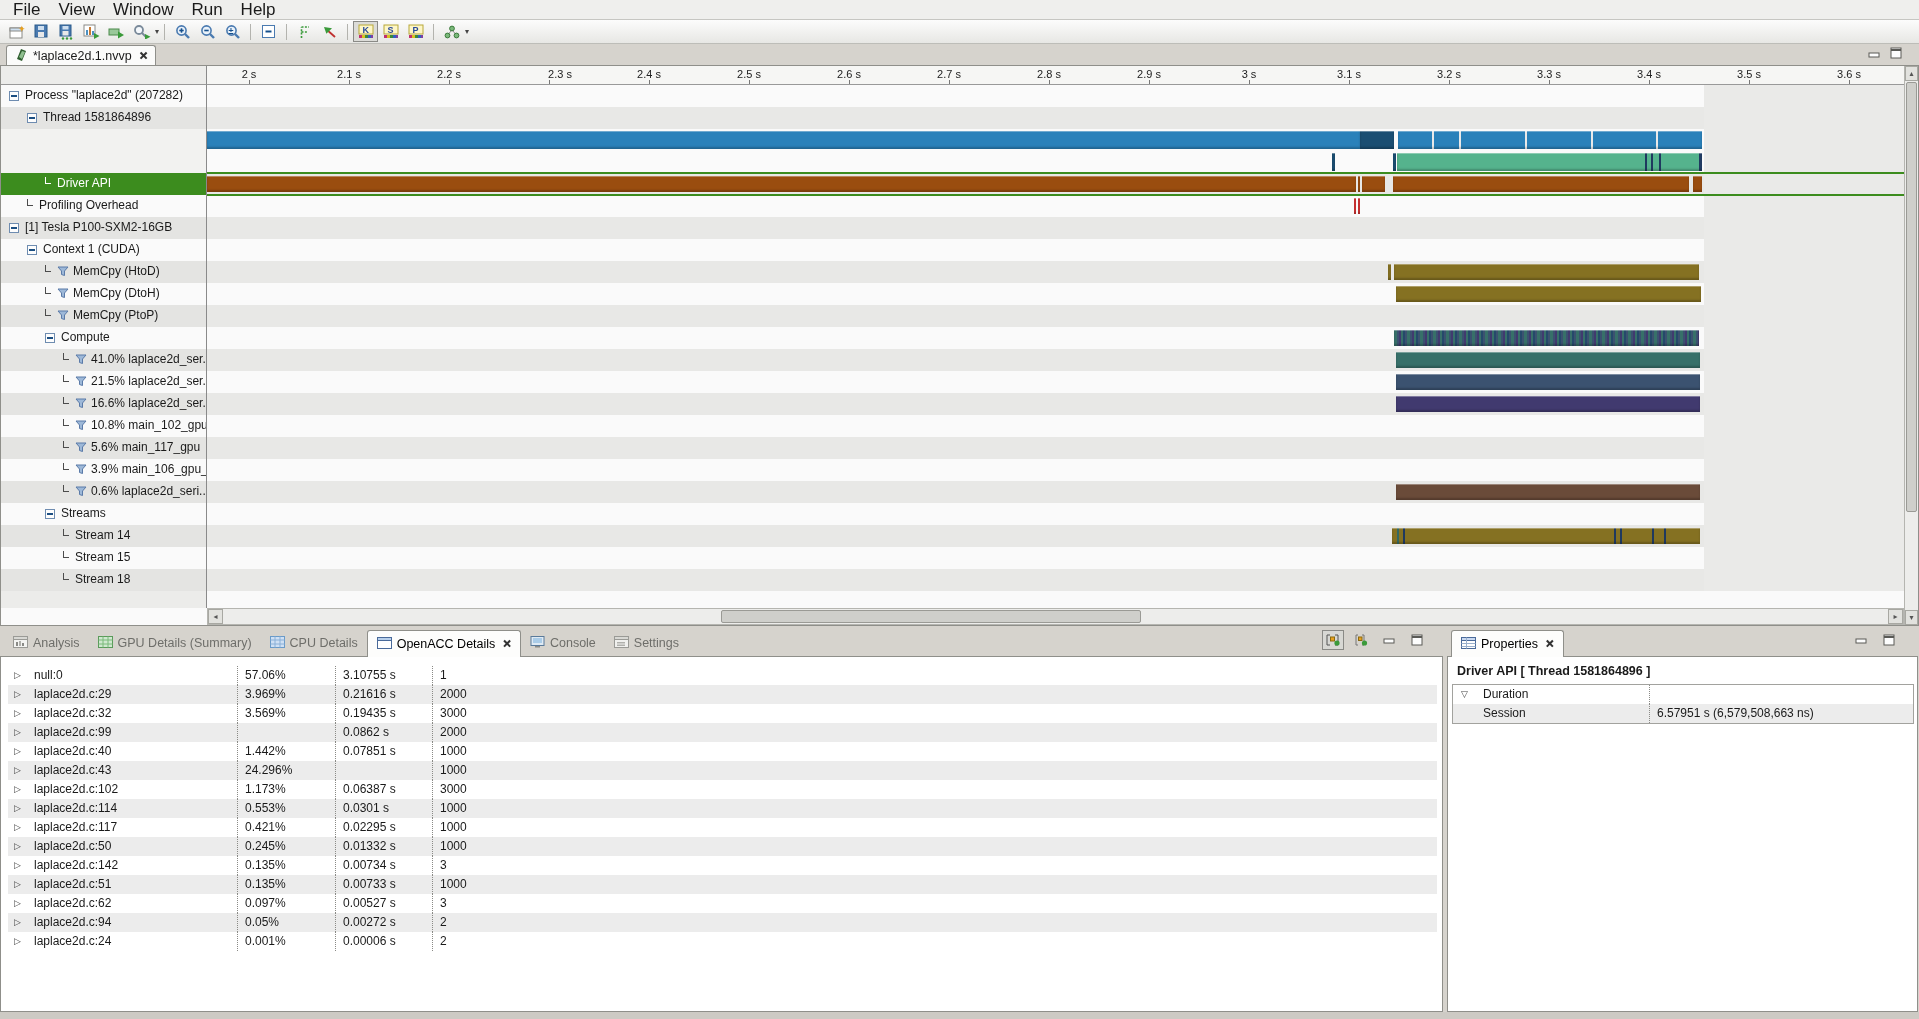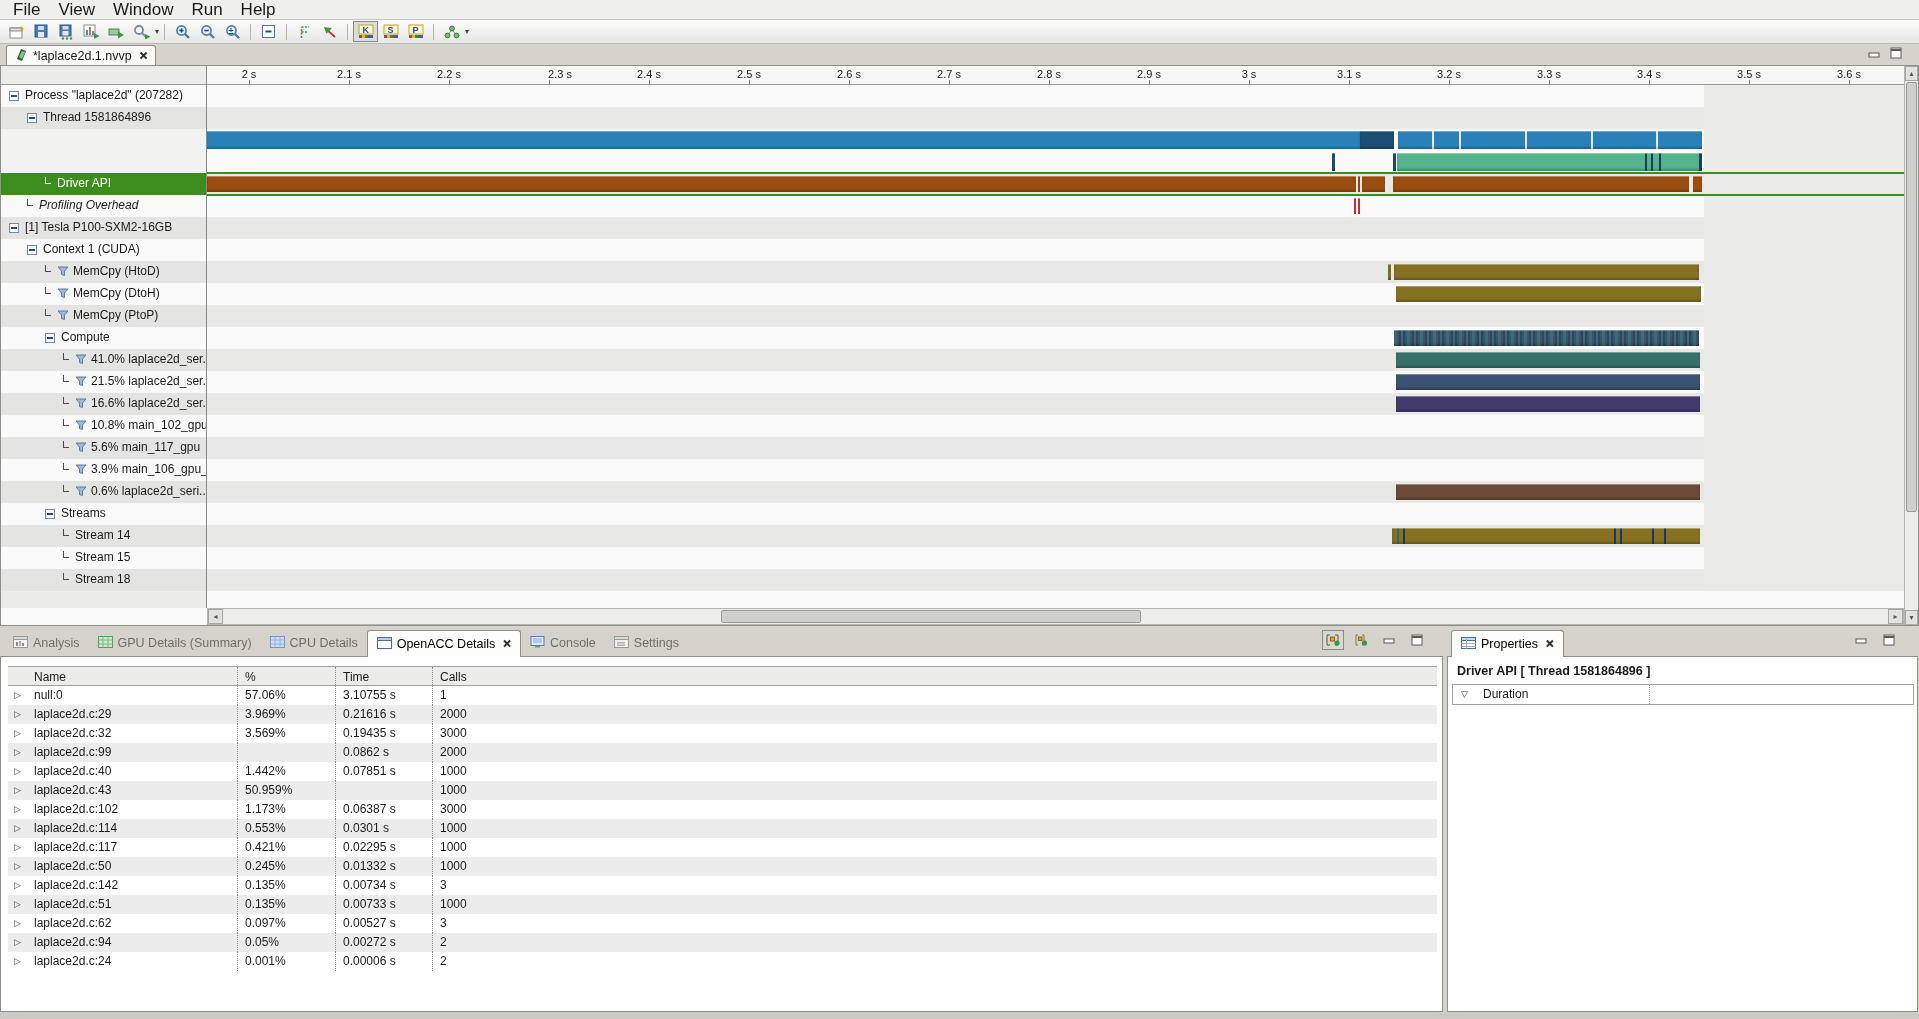--- a/index.html
+++ b/index.html
@@ -290,21 +290,21 @@
           <i></i>
         </div>
         <span class="tree-label" style="left: 42px; top: 3px;">Thread 1581864896</span>
       </div>
       <div class="tree-row sel" style="top: 88px; height: 35px;">
         <div class="lconn" style="left: 44px; top: 4px;"></div>
         <span class="tree-label" style="left: 56px; top: 3px;">Driver API</span>
       </div>
       <div class="tree-row" style="top: 110px; height: 22px;">
         <div class="lconn" style="left: 26px; top: 4px;"></div>
-        <span class="tree-label" style="left: 38px; top: 3px; font-style: italic;">Profiling Overhead</span>
+        <span class="tree-label" style="left: 38px; top: 3px;">Profiling Overhead</span>
       </div>
       <div class="tree-row alt" style="top: 132px; height: 22px;">
         <div class="minusbox" style="left: 8px; top: 6px;">
           <i></i>
         </div>
         <span class="tree-label" style="left: 24px; top: 3px;">[1] Tesla P100-SXM2-16GB</span>
       </div>
       <div class="tree-row" style="top: 154px; height: 22px;">
         <div class="minusbox" style="left: 26px; top: 6px;">
           <i></i>
@@ -560,29 +560,20 @@
         </svg>
       </span>
     <span class="pi-btn">
         <svg width="13" height="12">
           <rect x="1" y="1" width="10" height="10" fill="#fdfdfd" stroke="#5a5a56"></rect>
           <line x1="1" y1="3" x2="11" y2="3" stroke="#5a5a56" stroke-width="2"></line>
         </svg>
       </span>
   </div>
   <div id="detail-table">
-    <div id="dt-header">
-        <span class="dt-cell" style="left: 26px; top: 3px;">Name</span>
-        <span class="dt-cell" style="left: 237px; top: 3px;">%</span>
-        <div class="col-sep" style="left: 229px;"></div>
-        <span class="dt-cell" style="left: 335px; top: 3px;">Time</span>
-        <div class="col-sep" style="left: 327px;"></div>
-        <span class="dt-cell" style="left: 432px; top: 3px;">Calls</span>
-        <div class="col-sep" style="left: 424px;"></div>
-      </div>
     <div id="dt-rows">
         <div class="dt-row">
           <span class="dt-cell tri" style="left: 6px; top: 4px;">▷</span>
           <span class="dt-cell" style="left: 26px;">null:0</span>
           <span class="dt-cell" style="left: 237px;">57.06%</span>
           <div class="col-sep" style="left: 229px;"></div>
           <span class="dt-cell" style="left: 335px;">3.10755 s</span>
           <div class="col-sep" style="left: 327px;"></div>
           <span class="dt-cell" style="left: 432px;">1</span>
           <div class="col-sep" style="left: 424px;"></div>
@@ -623,21 +614,21 @@
           <span class="dt-cell" style="left: 237px;">1.442%</span>
           <div class="col-sep" style="left: 229px;"></div>
           <span class="dt-cell" style="left: 335px;">0.07851 s</span>
           <div class="col-sep" style="left: 327px;"></div>
           <span class="dt-cell" style="left: 432px;">1000</span>
           <div class="col-sep" style="left: 424px;"></div>
         </div>
         <div class="dt-row alt">
           <span class="dt-cell tri" style="left: 6px; top: 4px;">▷</span>
           <span class="dt-cell" style="left: 26px;">laplace2d.c:43</span>
-          <span class="dt-cell" style="left: 237px;">50.959%</span>
+          <span class="dt-cell" style="left: 237px;">24.296%</span>
           <div class="col-sep" style="left: 229px;"></div>
           <span class="dt-cell" style="left: 323px; margin-top: 30px;">0.07197 s</span>
           <div class="col-sep" style="left: 327px;"></div>
           <span class="dt-cell" style="left: 432px;">1000</span>
           <div class="col-sep" style="left: 424px;"></div>
         </div>
         <div class="dt-row">
           <span class="dt-cell tri" style="left: 6px; top: 4px;">▷</span>
           <span class="dt-cell" style="left: 26px;">laplace2d.c:102</span>
           <span class="dt-cell" style="left: 237px;">1.173%</span>
@@ -757,16 +748,21 @@
       </span>
   </div>
   <div class="panel-body"></div>
   <div id="props-title">Driver API [ Thread 1581864896 ]</div>
   <div id="props-table">
     <div class="prop-row">
       <span class="dt-cell tri" style="left:8px;top:4px">▽</span>
       <span class="dt-cell" style="left:30px">Duration</span>
       <span class="col-sep" style="left:196px"></span>
     </div>
+    <div class="prop-row alt">
+      <span class="dt-cell" style="left:30px">Session</span>
+      <span class="dt-cell" style="left:204px">6.57951 s (6,579,508,663 ns)</span>
+      <span class="col-sep" style="left:196px"></span>
+    </div>
   </div>
 </div>
 
 <div id="bottom-strip"></div>
 
 </body></html>

